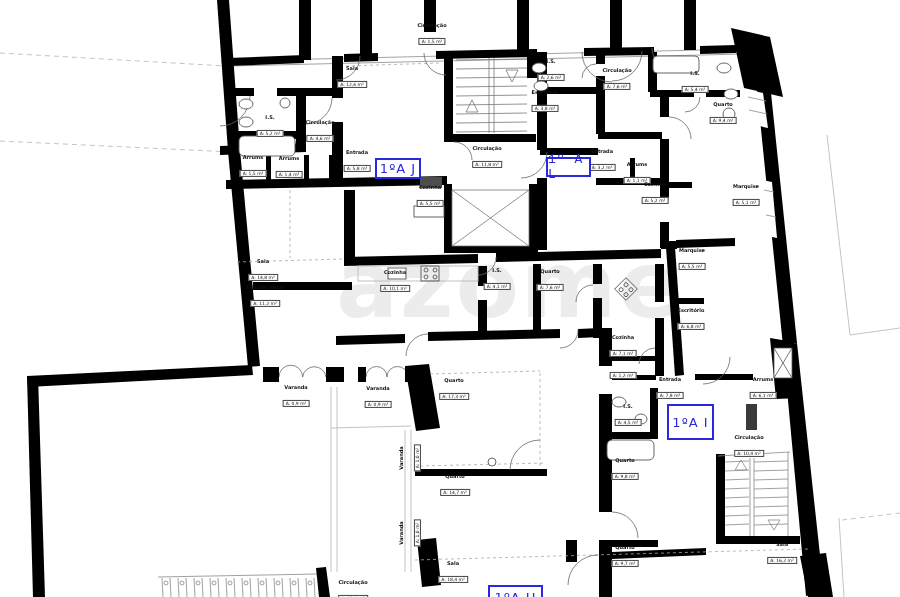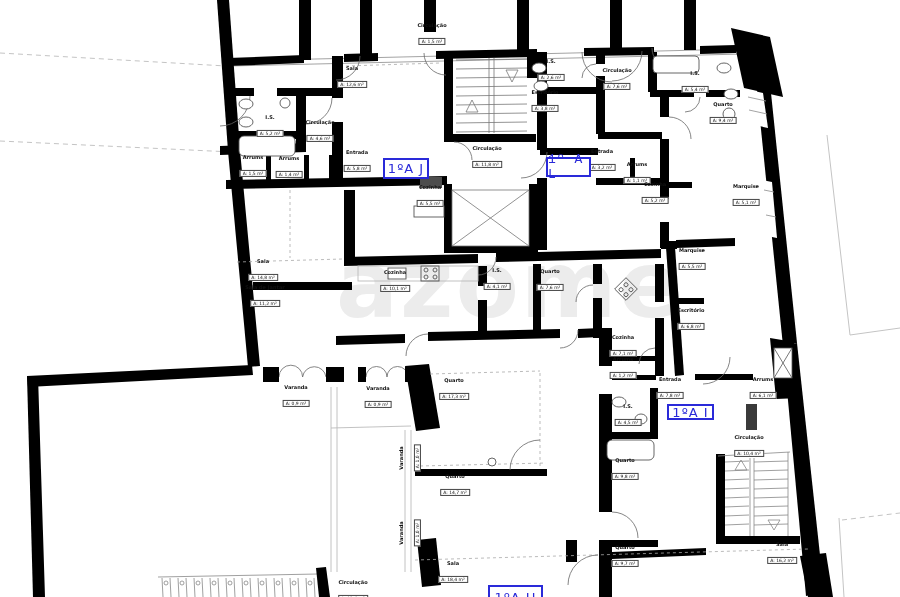--- a/index.html
+++ b/index.html
@@ -358,18 +358,18 @@
       <div class="room-label" style="left: 625px; top: 557px;"><span class="nm">Quarto</span><span class="ar">A: 9,7 m²</span></div>
       <div class="room-label" style="left: 782px; top: 554px;"><span class="nm">Sala</span><span class="ar">A: 16,2 m²</span></div>
       <div class="room-label" style="left: 454px; top: 390px;"><span class="nm">Quarto</span><span class="ar">A: 17,3 m²</span></div>
       <div class="room-label" style="left: 455px; top: 486px;"><span class="nm">Quarto</span><span class="ar">A: 14,7 m²</span></div>
       <div class="room-label" style="left: 453px; top: 573px;"><span class="nm">Sala</span><span class="ar">A: 18,4 m²</span></div>
       <div class="room-label" style="left: 353px; top: 592px;"><span class="nm">Circulação</span><span class="ar">A: 12,6 m²</span></div>
       <div class="room-label" style="left: 296px; top: 397px;"><span class="nm">Varanda</span><span class="ar">A: 0,9 m²</span></div>
       <div class="room-label" style="left: 378px; top: 398px;"><span class="nm">Varanda</span><span class="ar">A: 0,9 m²</span></div>
       <div class="room-label vertical" style="left: 411px; top: 458px;"><span class="nm">Varanda</span><span class="ar">A: 1,0 m²</span></div>
       <div class="room-label vertical" style="left: 411px; top: 533px;"><span class="nm">Varanda</span><span class="ar">A: 1,0 m²</span></div>
-      <div class="unit-box" style="left: 375px; top: 158px; width: 46px; height: 21px; margin-left: 8px;">1ºA J</div>
+      <div class="unit-box" style="left: 375px; top: 158px; width: 46px; height: 21px;">1ºA J</div>
       <div class="unit-box" style="left: 546px; top: 157px; width: 45px; height: 20px; font-family: Liberation Mono, monospace;">1º A L</div>
-      <div class="unit-box" style="left: 667px; top: 404px; width: 47px; height: 16px;">1ºA I</div>
+      <div class="unit-box" style="left: 667px; top: 404px; width: 47px; height: 36px;">1ºA I</div>
       <div class="unit-box" style="left: 488px; top: 585px; width: 55px; height: 24px;">1ºA H</div>
     </div>
 </div>
 
 </body></html>

